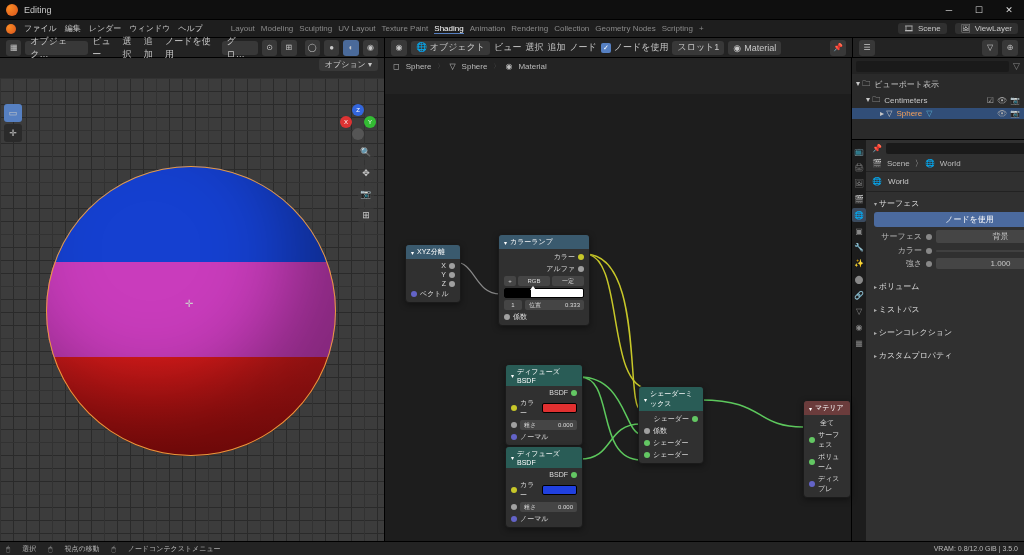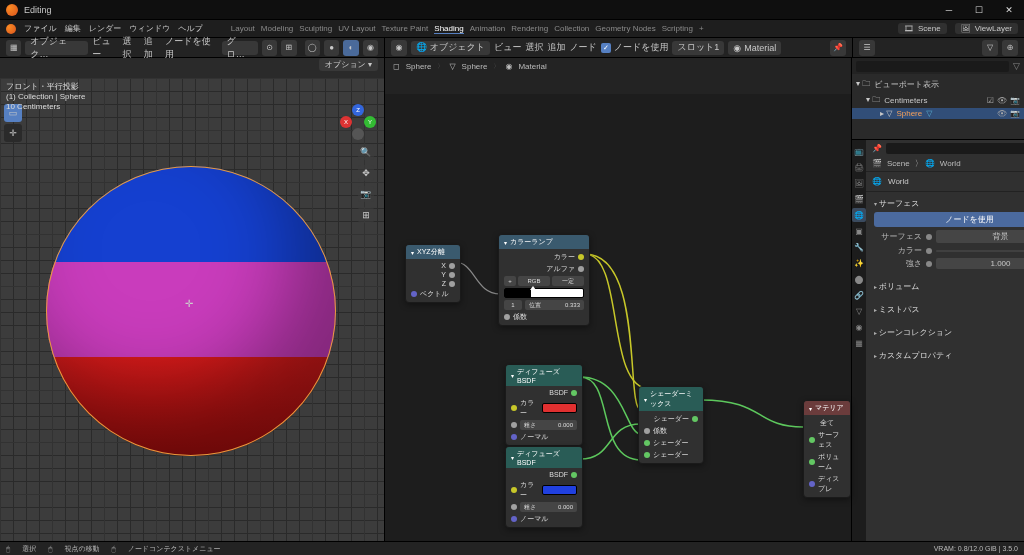--- a/index.html
+++ b/index.html
@@ -219,25 +219,20 @@
   <div class="viewport">
     <div class="vp-header">
       <div style="flex:1"></div>
       <div class="optbtn"><span>オプション</span> ▾</div>
     </div>
     <div class="vp-canvas">
       <div class="left-tools">
         <div class="active">▭</div>
         <div>✛</div>
       </div>
-      <div class="vp-info">
-        <div>フロント・平行投影</div>
-        <div>(1) Collection | Sphere</div>
-        <div>10 Centimeters</div>
-      </div>
       <div class="sphere"></div>
       <div class="vp-cursor">✛</div>
       <div class="nav-gizmo">
         <div class="axis" style="background:#d33;left:0;top:12px">X</div>
         <div class="axis" style="background:#3b3;right:0;top:12px">Y</div>
         <div class="axis" style="background:#36d;left:12px;top:0">Z</div>
         <div class="axis" style="background:#555;left:12px;bottom:0"></div>
       </div>
       <div class="side-icons">
         <div>🔍</div>

